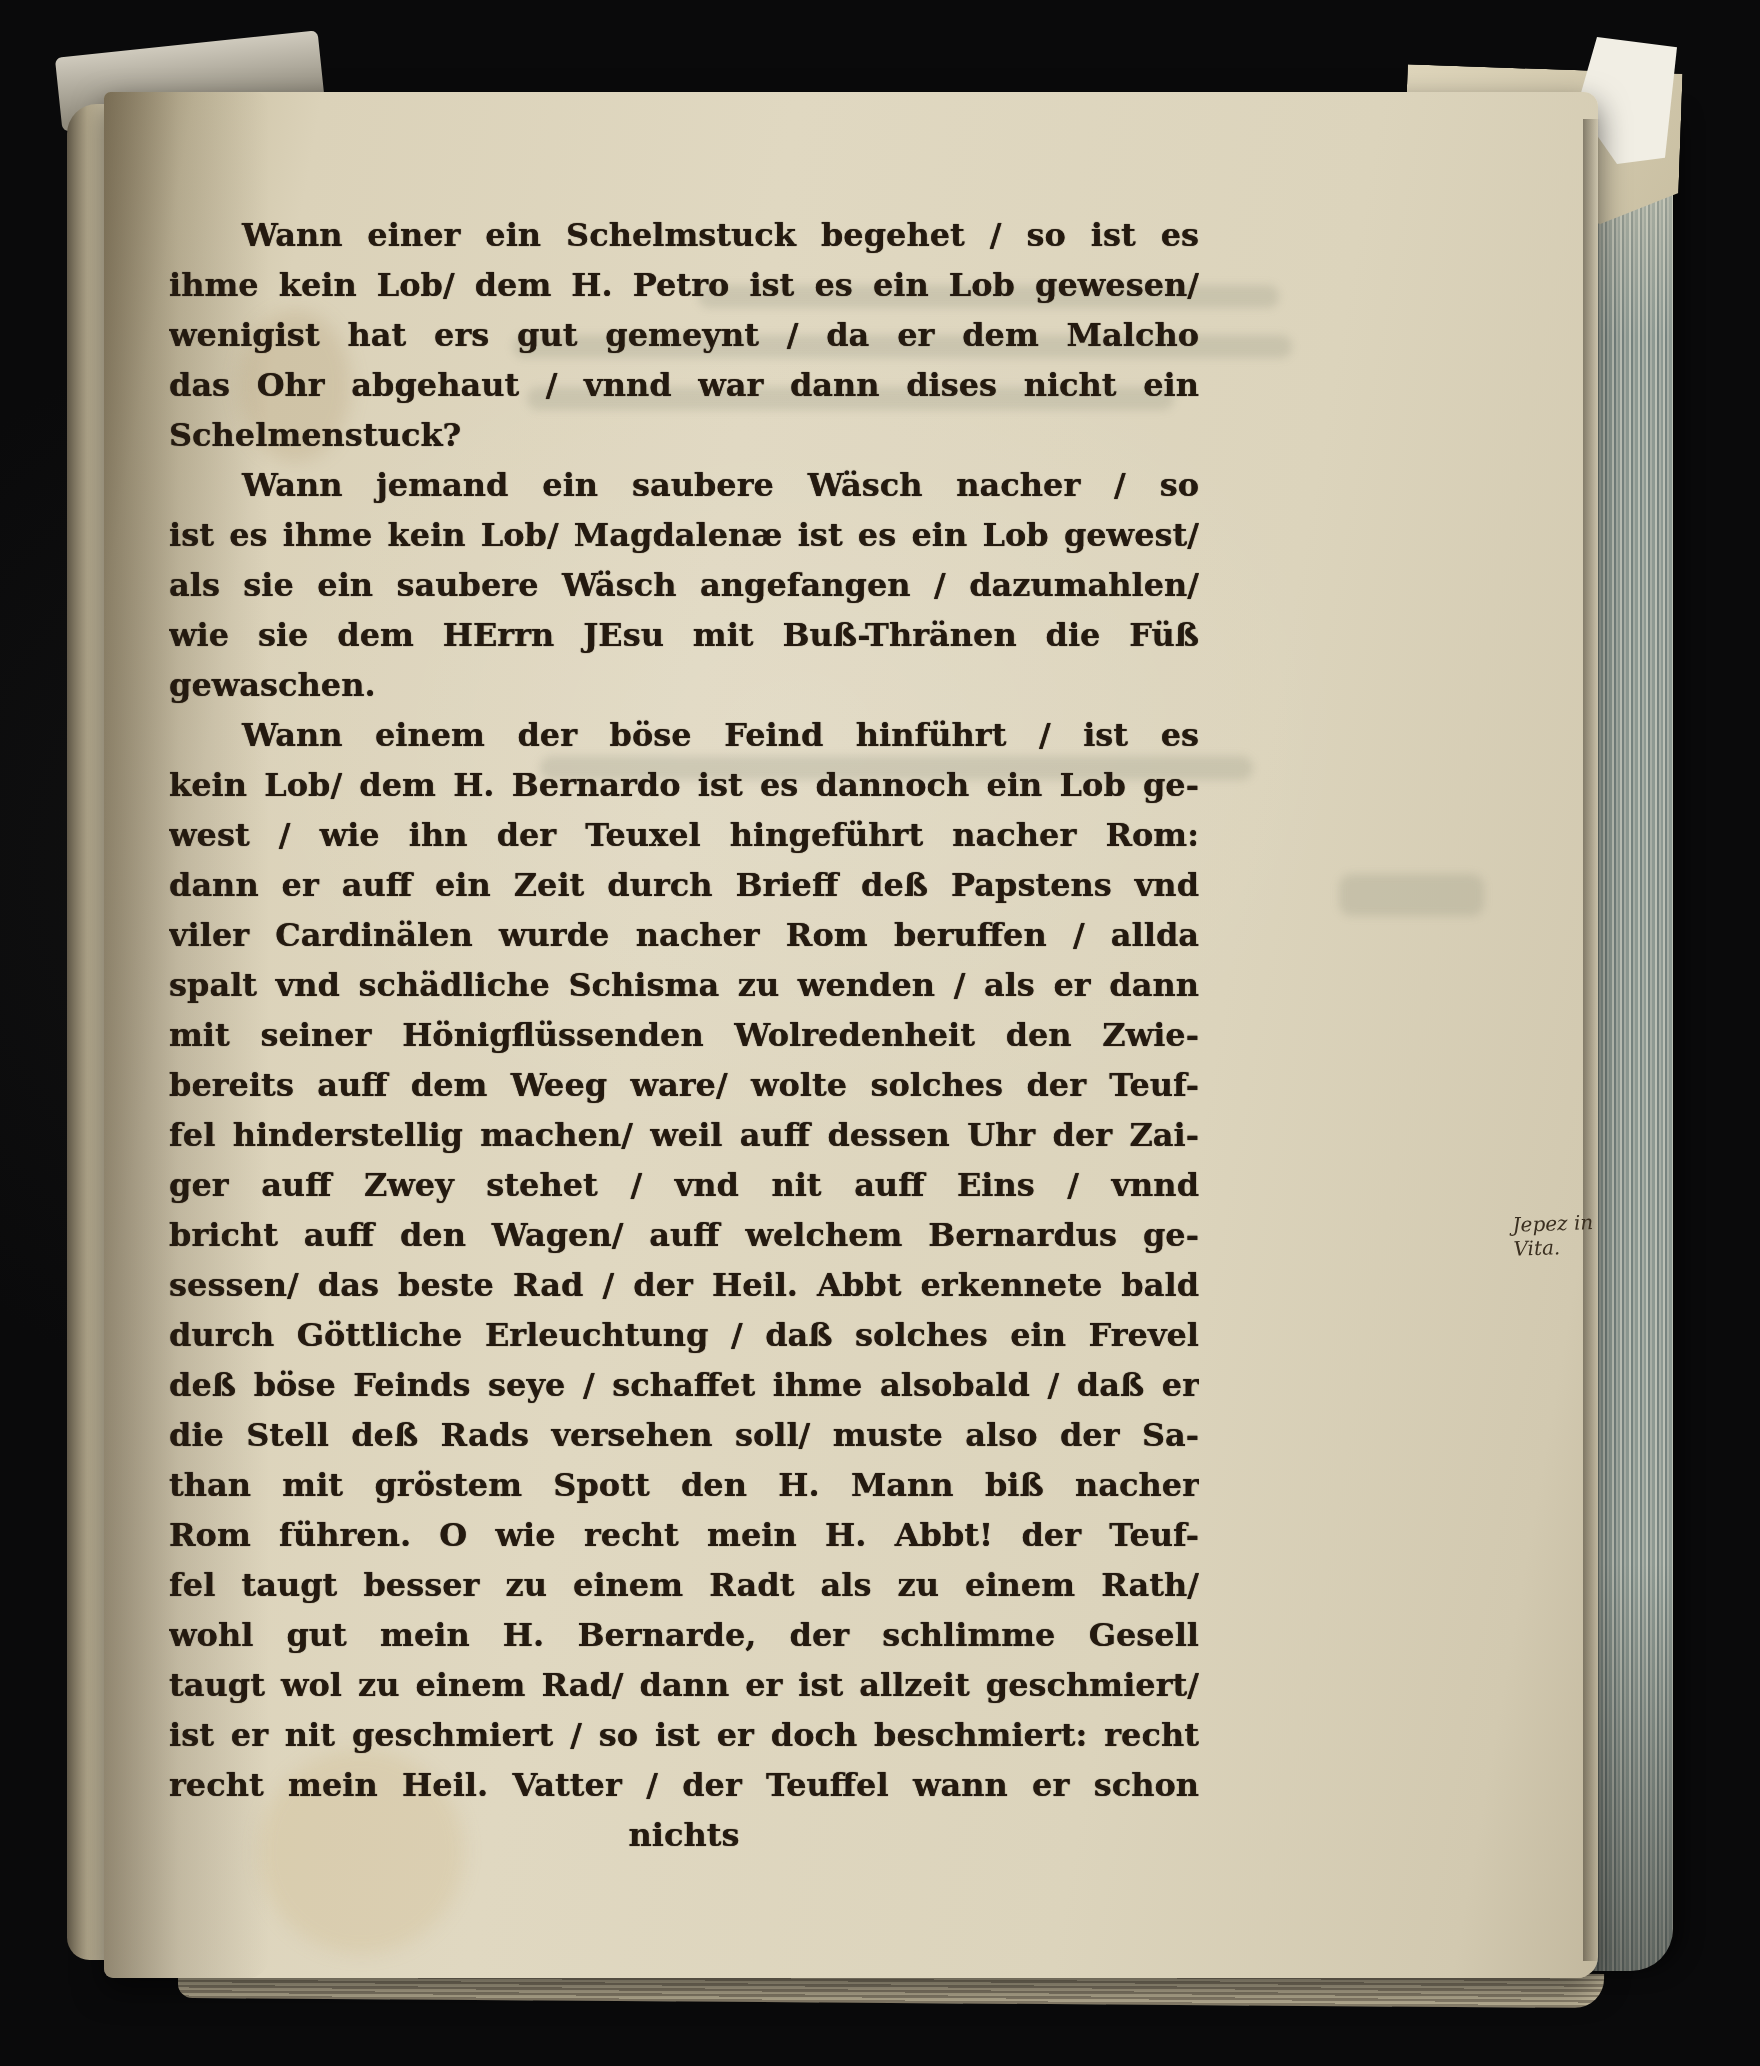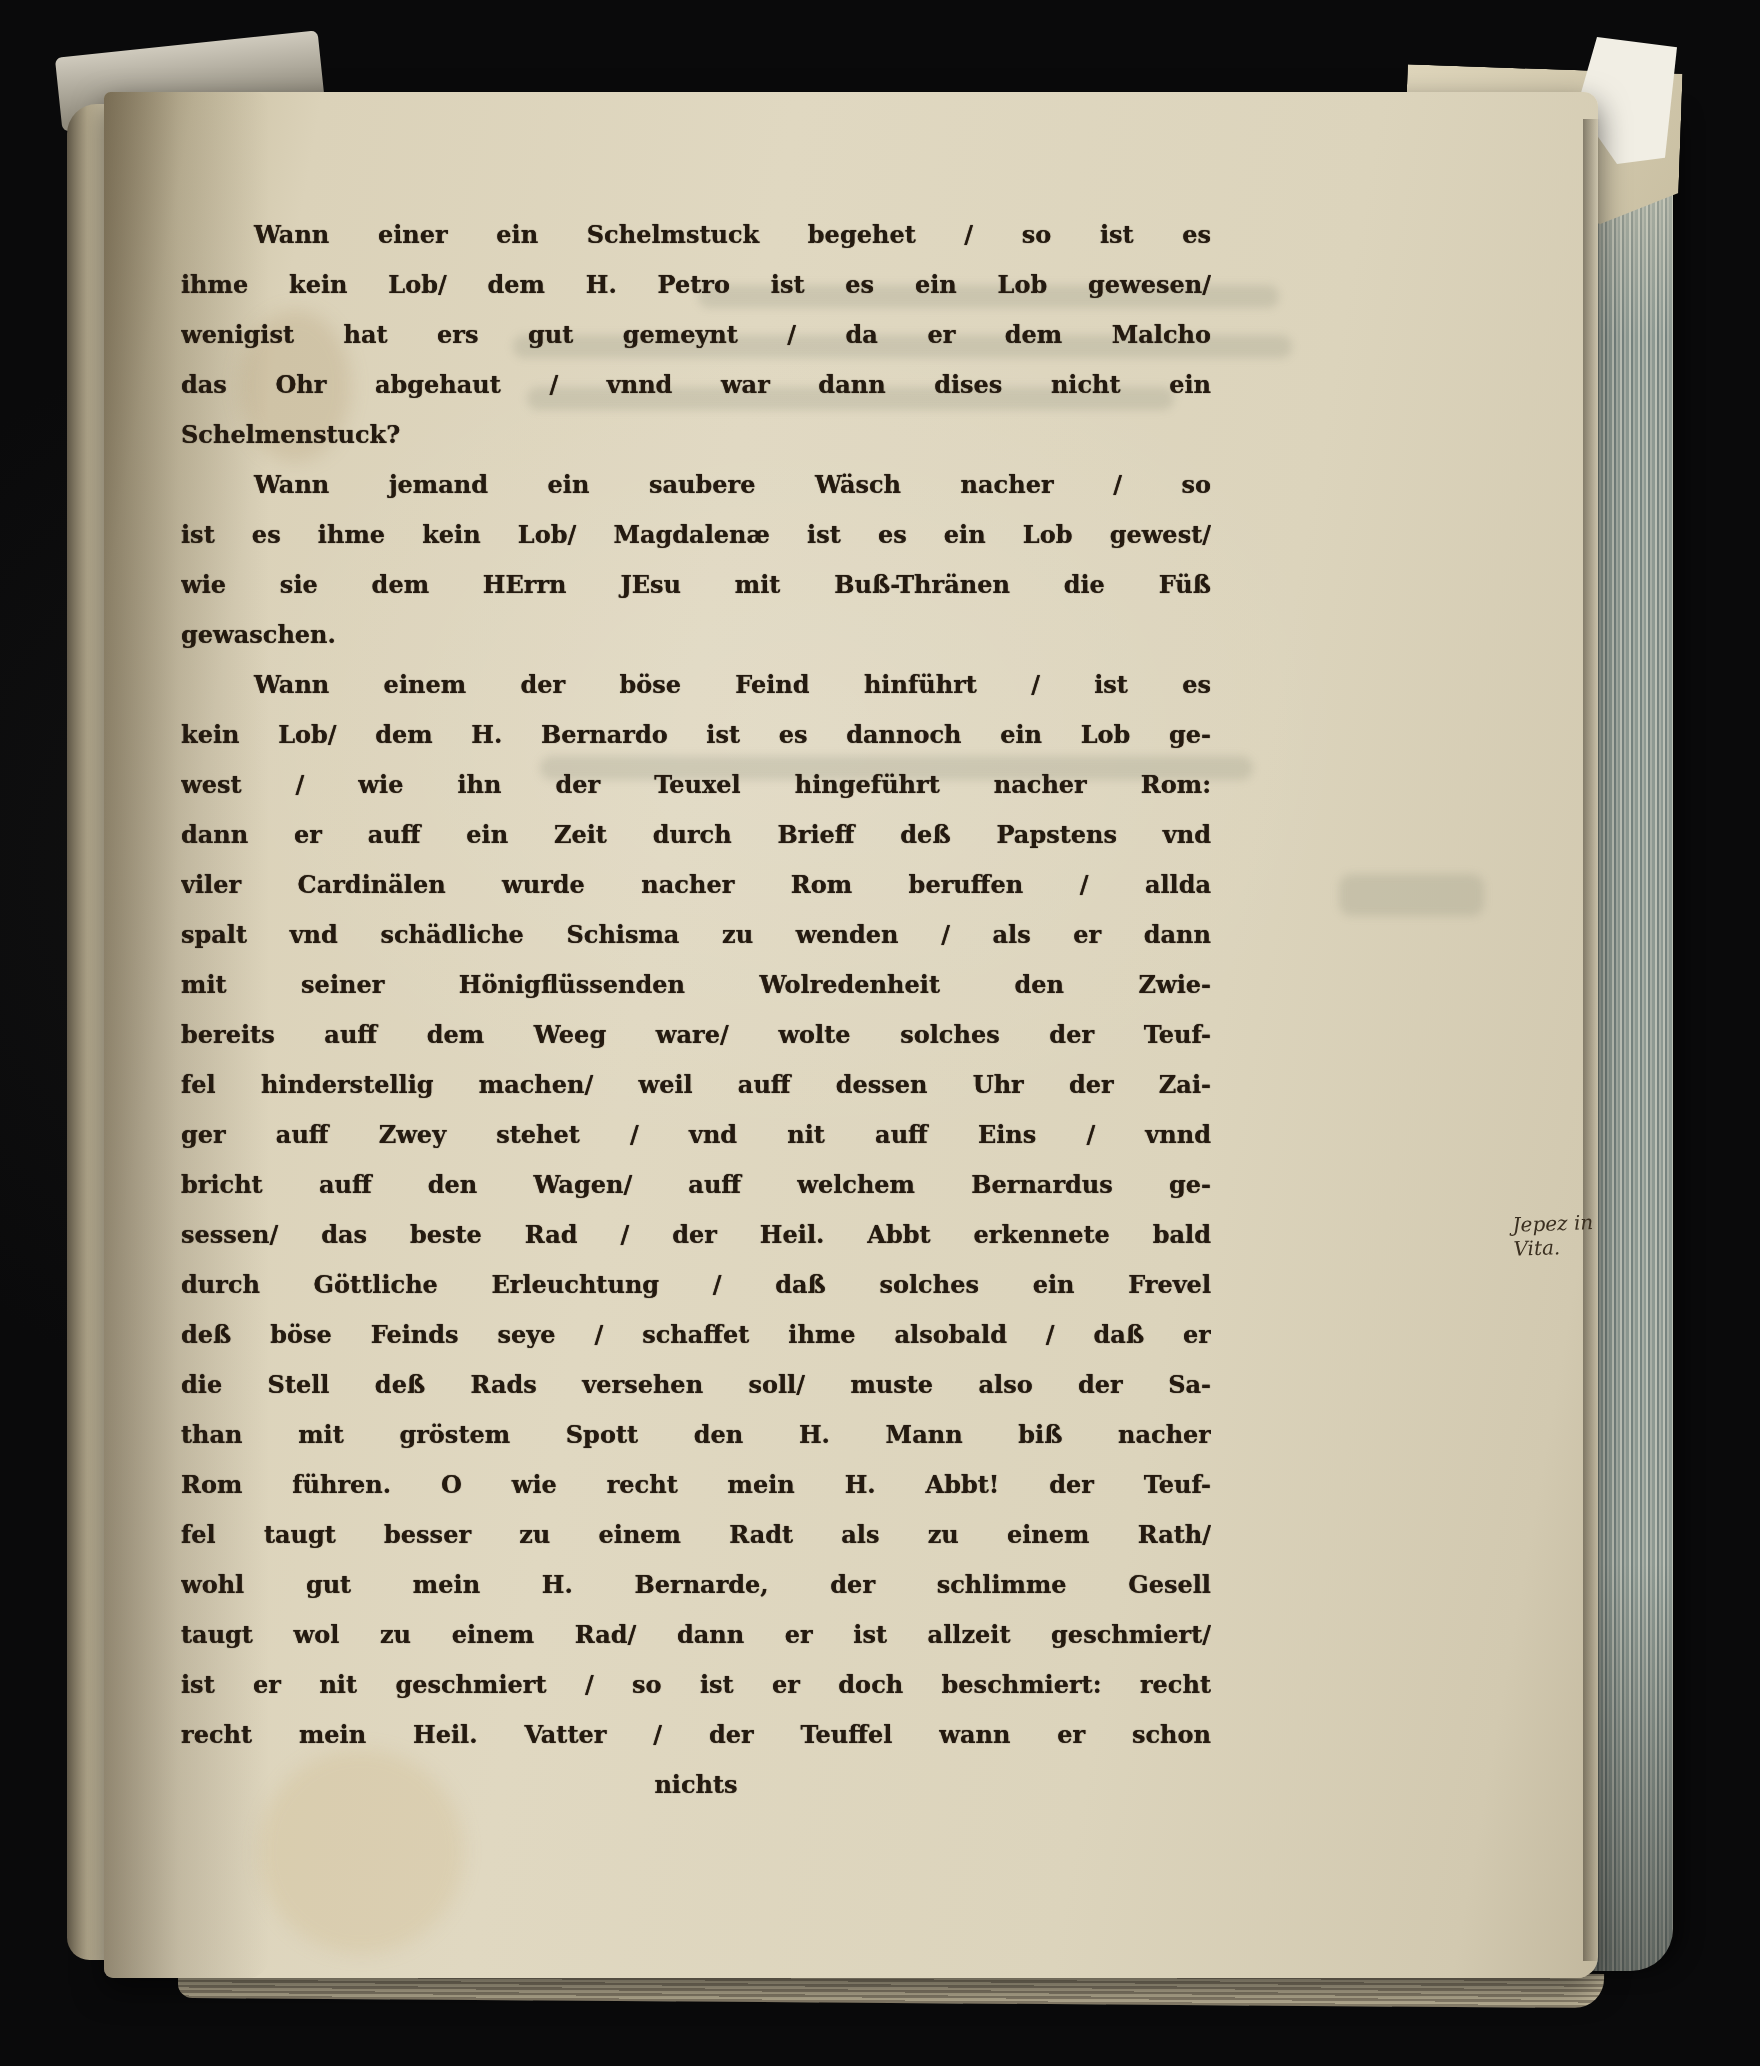--- a/index.html
+++ b/index.html
@@ -74,22 +74,22 @@
   .g1{left:594px;top:193px;width:581px;height:22.5px;}
   .g2{left:409px;top:243px;width:779px;height:22.5px;}
   .g3{left:423px;top:295px;width:647px;height:22.5px;}
   .g4{left:436px;top:664px;width:713px;height:24px;}
   .g5{left:1235px;top:782px;width:145px;height:42px;}
   .paper-stain{position:absolute;border-radius:50%;filter:blur(9.2px);}
   .s1{left:135px;top:218px;width:112px;height:152px;background:rgba(150,118,70,0.16);}
   .s2{left:155px;top:1657px;width:205px;height:205px;background:rgba(190,158,88,0.14);}
   
   .text-block{
-    position:absolute;left:181px;top:210px;width:1030px;
-    color:#241a10;font-size:24px;font-weight:700;
+    position:absolute;left:169px;top:210px;width:1030px;
+    color:#241a10;font-size:32px;font-weight:700;
   }
   .line{
     height:50px;line-height:50px;
     text-align:justify;text-align-last:justify;
     text-shadow:0 0 1px rgba(36,26,14,0.9);
     overflow:hidden;white-space:nowrap;
   }
   .line.para-start{text-indent:73px;}
   .line.para-end{text-align-last:left;}
   .catchword{
@@ -134,20 +134,21 @@
       <div class="line para-start">Wann einer ein Schelmstuck begehet / so ist es</div>
       <div class="line">ihme kein Lob/ dem H. Petro ist es ein Lob gewesen/</div>
       <div class="line">wenigist hat ers gut gemeynt / da er dem Malcho</div>
       <div class="line">das Ohr abgehaut / vnnd war dann dises nicht ein</div>
       <div class="line para-end">Schelmenstuck?</div>
     </div>
 
     <div class="paragraph">
       <div class="line para-start">Wann jemand ein saubere Wäsch nacher / so</div>
       <div class="line">ist es ihme kein Lob/ Magdalenæ ist es ein Lob gewest/</div>
+      <div class="line">als sie ein saubere Wäsch angefangen / dazumahlen/</div>
       <div class="line">wie sie dem HErrn JEsu mit Buß-Thränen die Füß</div>
       <div class="line para-end">gewaschen.</div>
     </div>
 
     <div class="paragraph">
       <div class="line para-start">Wann einem der böse Feind hinführt / ist es</div>
       <div class="line">kein Lob/ dem H. Bernardo ist es dannoch ein Lob ge-</div>
       <div class="line">west / wie ihn der Teuxel hingeführt nacher Rom:</div>
       <div class="line">dann er auff ein Zeit durch Brieff deß Papstens vnd</div>
       <div class="line">viler Cardinälen wurde nacher Rom beruffen / allda</div>

